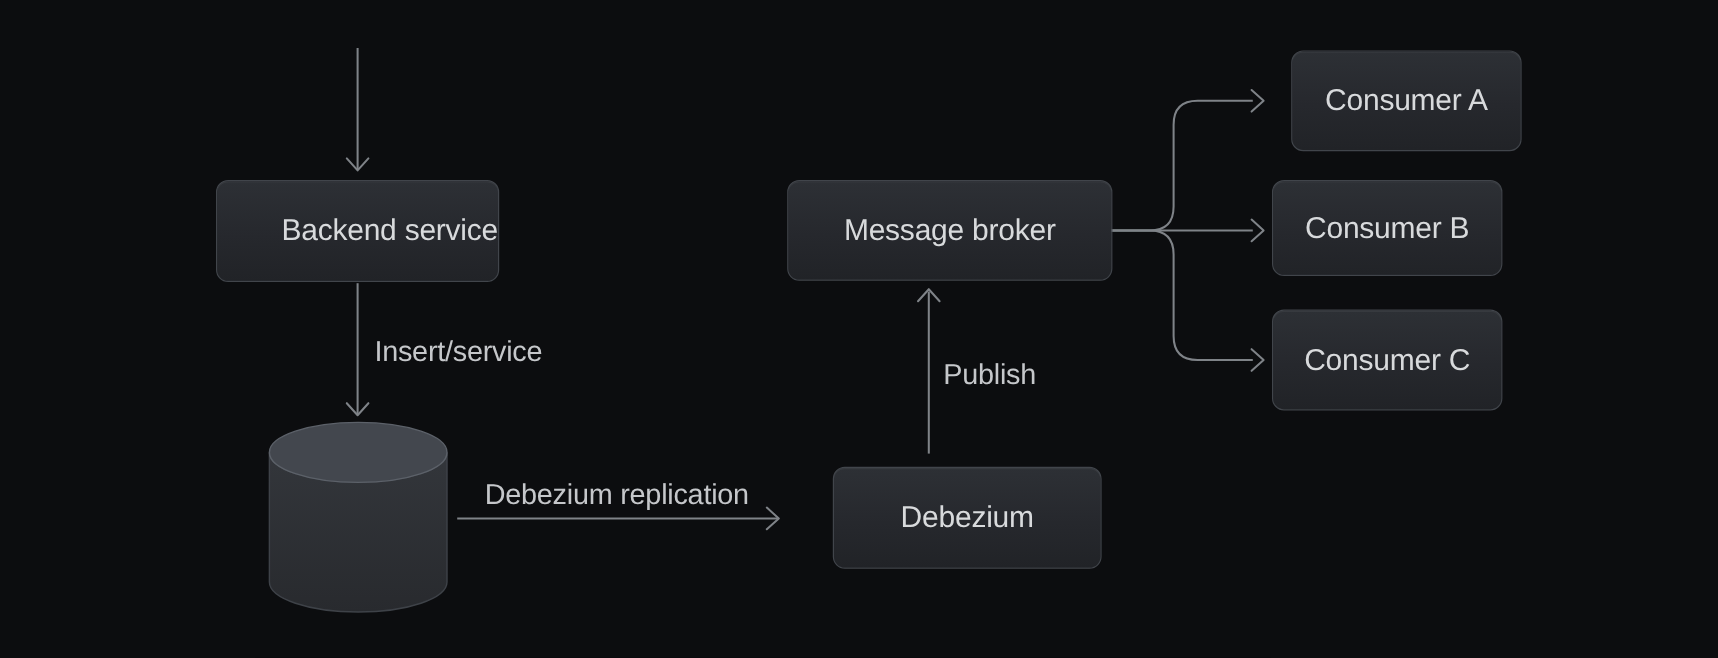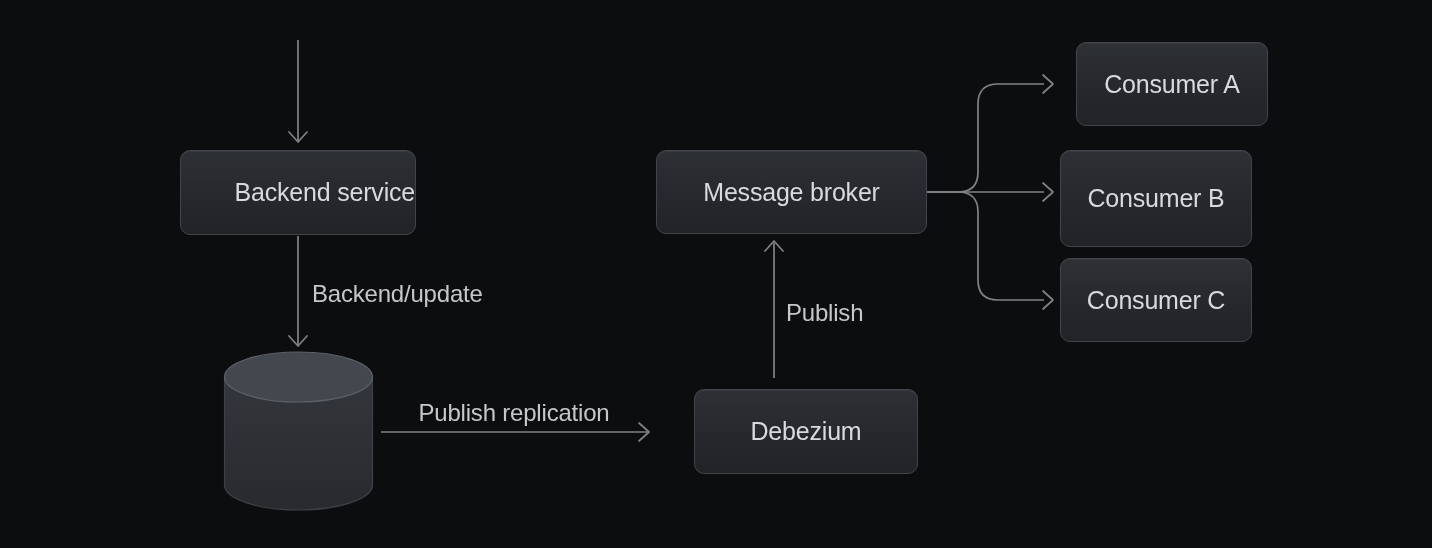--- a/index.html
+++ b/index.html
@@ -142,27 +142,27 @@
   </div>
 
   <div class="node" style="left:694px; top:389px; width:224px; height:85px;">
     <span>Debezium</span>
   </div>
 
   <div class="node" style="left:1060px; top:42px; width:192px; height:84px;margin-left:16px;">
     <span>Consumer A</span>
   </div>
 
-  <div class="node" style="left:1060px; top:150px; width:192px; height:97px;">
+  <div class="node" style="left:1060px; top:150px; width:192px; height:80px;">
     <span>Consumer B</span>
   </div>
 
   <div class="node" style="left:1060px; top:258px; width:192px; height:84px;text-align:center;">
     <span>Consumer C</span>
   </div>
 
-  <div class="edge-label" style="left:312px; top:280px;">Backend/update</div>
+  <div class="edge-label" style="left:312px; top:280px;">Insert/service</div>
 
-  <div class="edge-label centered" style="left:380px; top:399px; width:268px;">Publish replication</div>
+  <div class="edge-label centered" style="left:380px; top:399px; width:268px;">Debezium replication</div>
 
   <div class="edge-label" style="left:786px; top:299px;">Publish</div>
 
 </div>
 
 </body></html>

